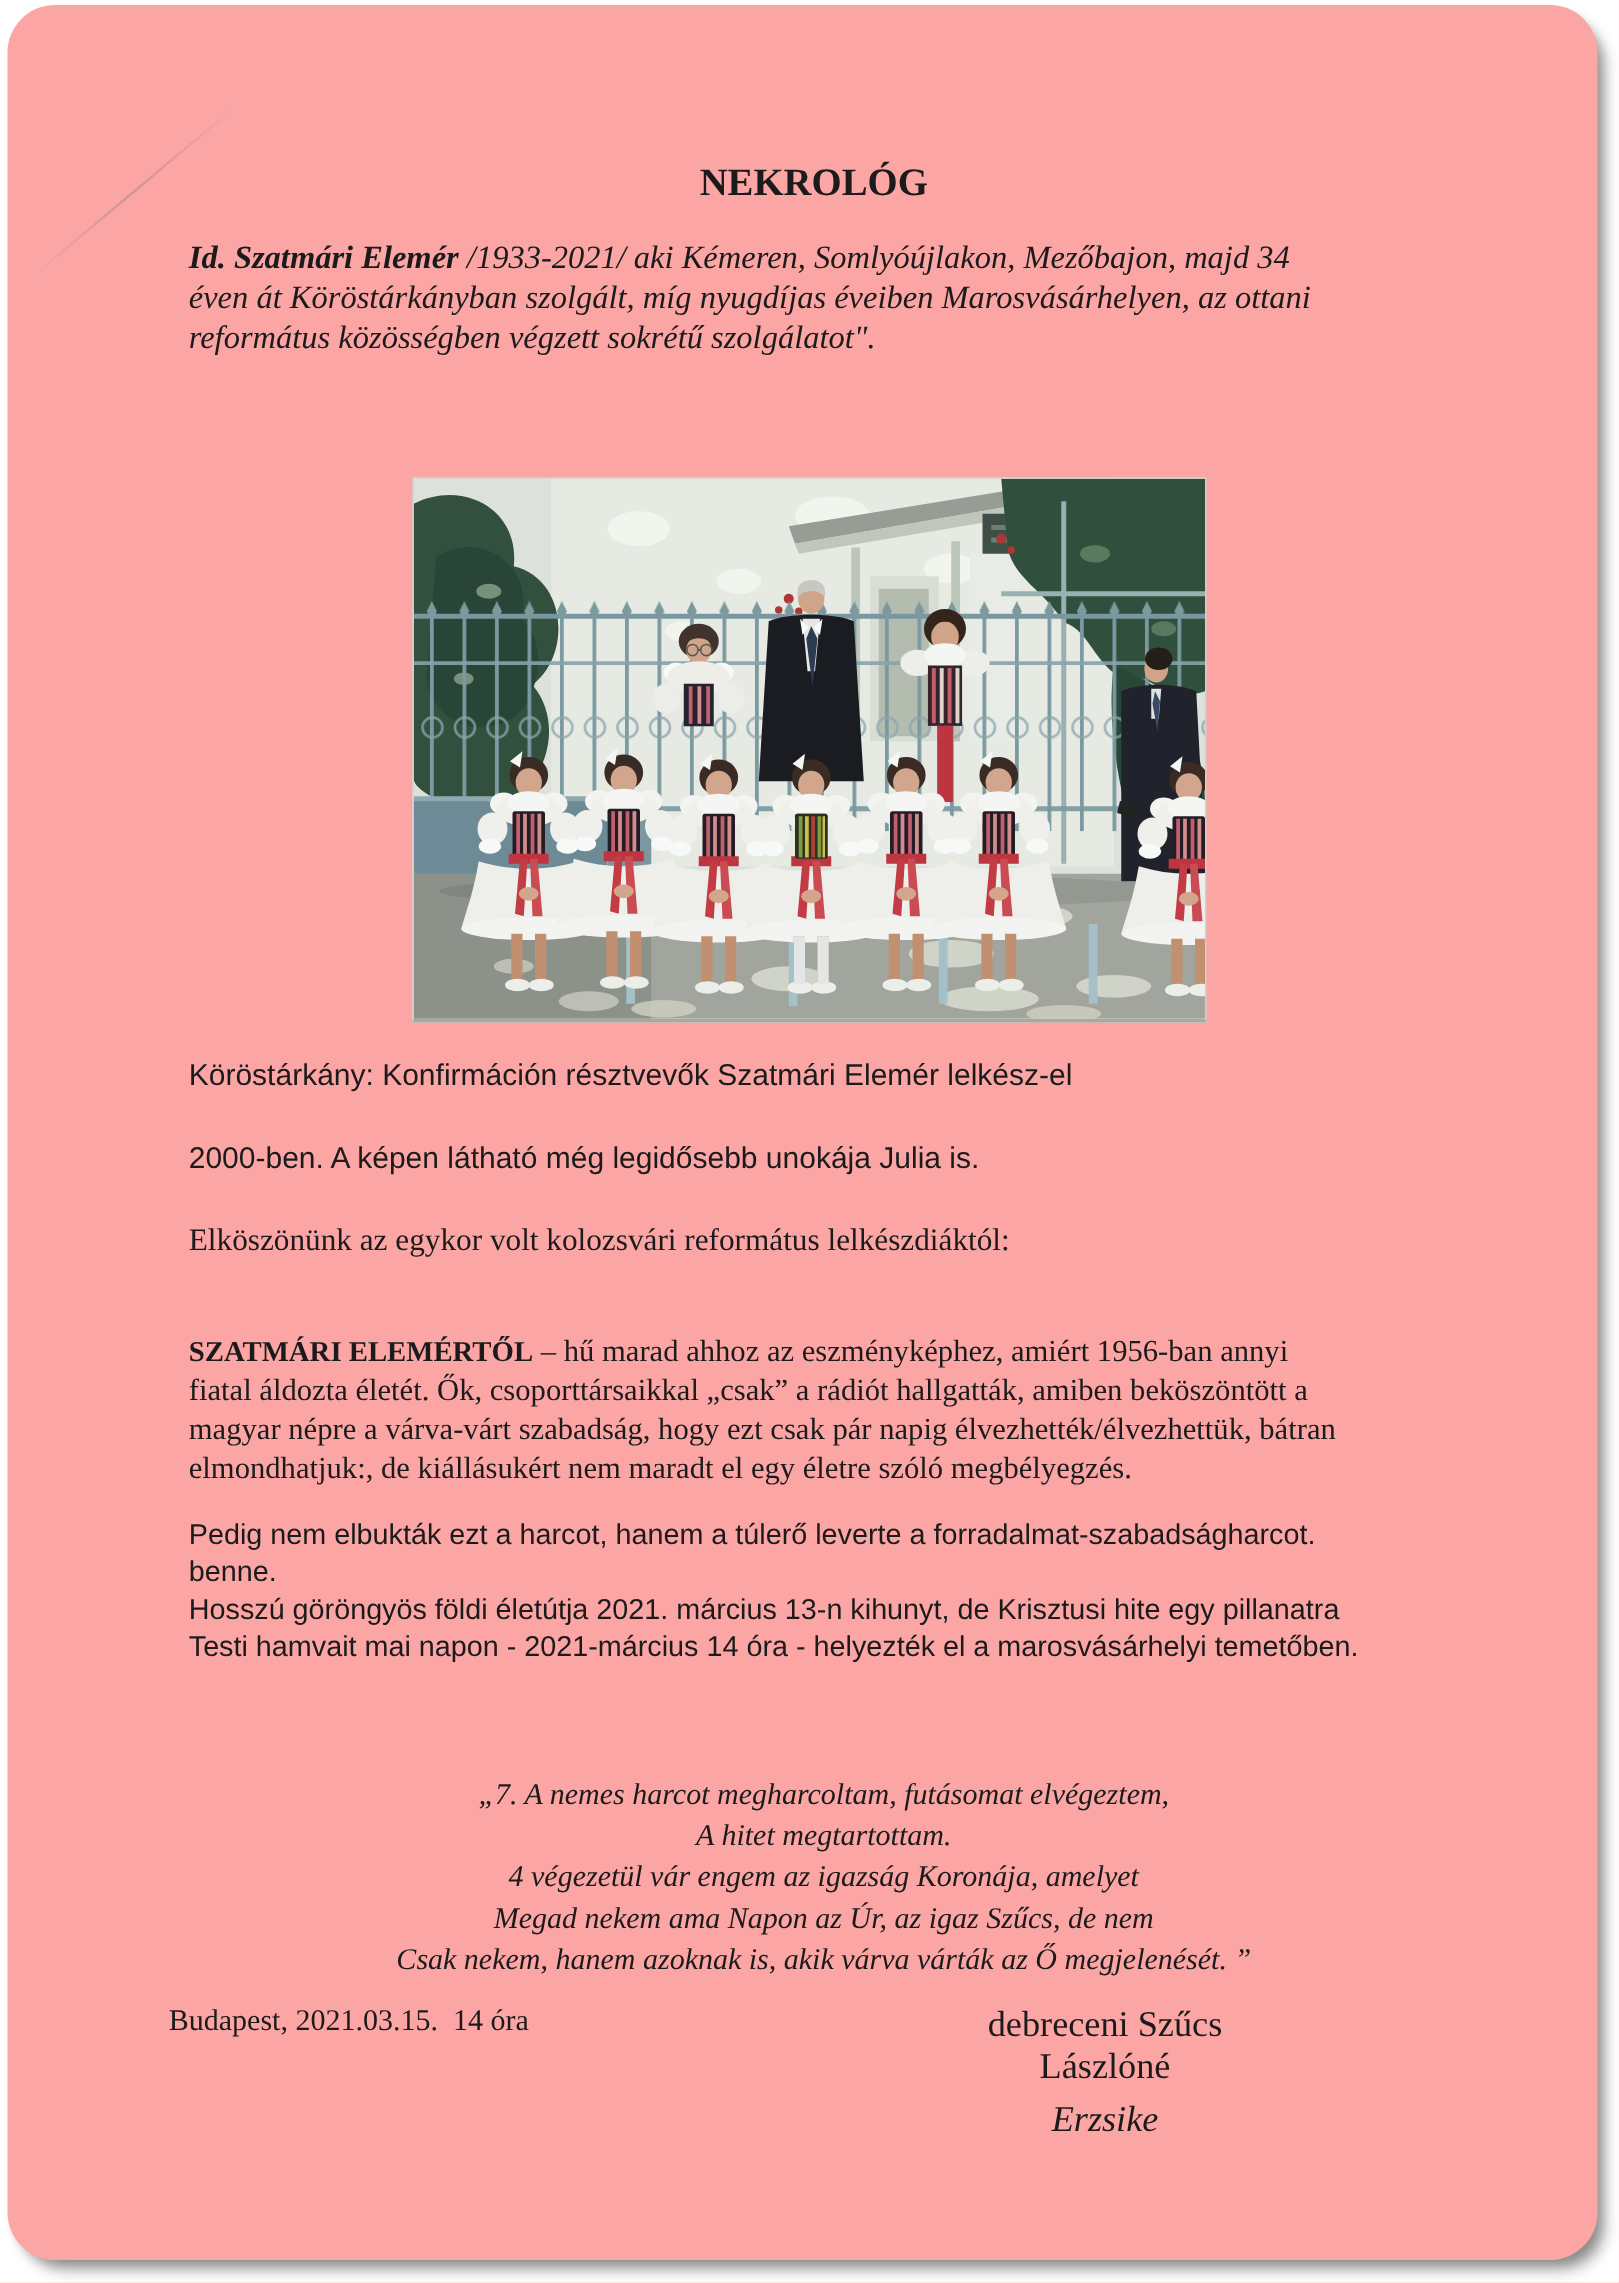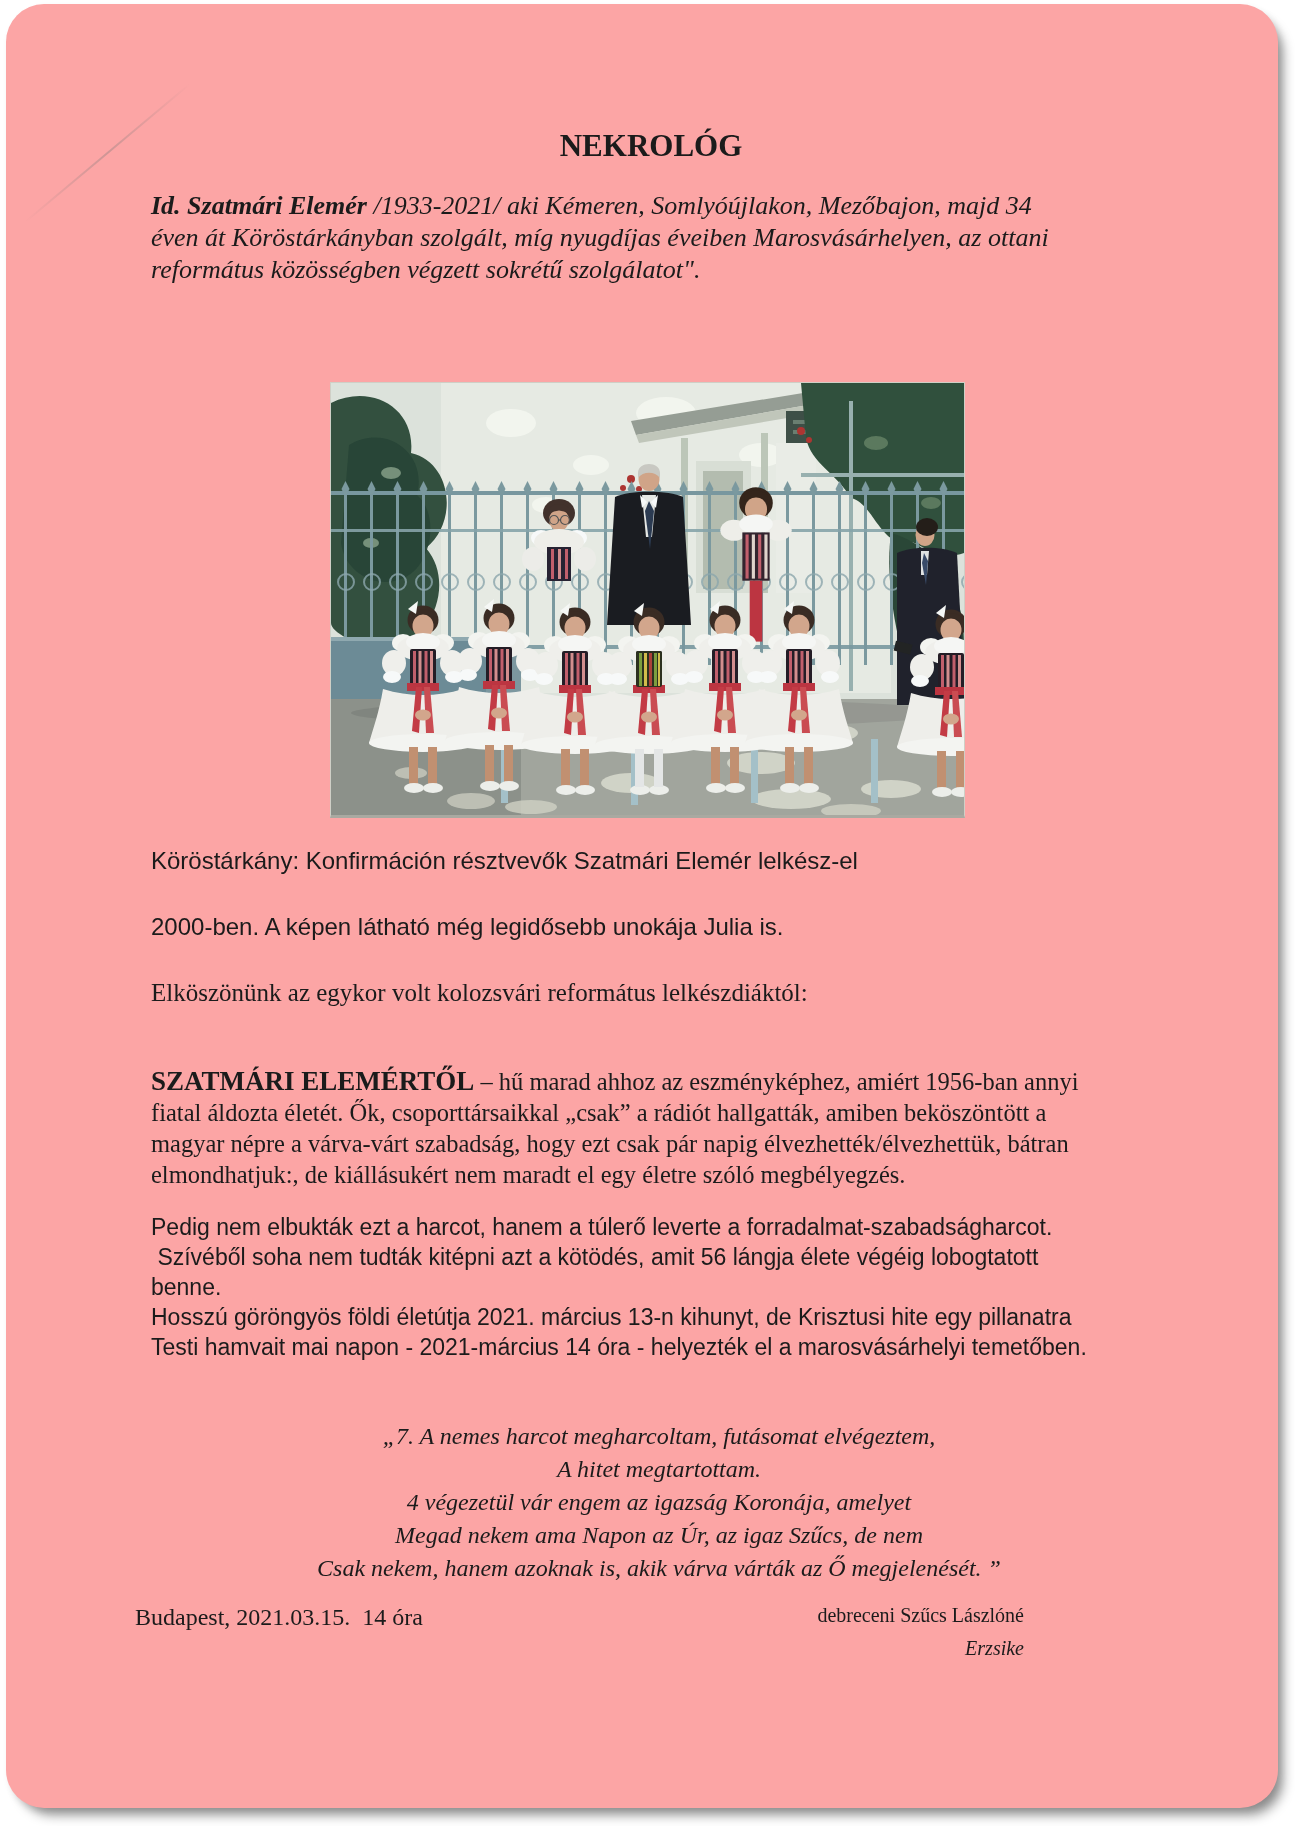--- a/index.html
+++ b/index.html
@@ -13,25 +13,25 @@
         transform:rotate(-40deg);transform-origin:center;}
   .col{position:absolute;left:129px;width:1032px;}
   .line{white-space:pre;margin-left:16px;}
   .title{top:124px;text-align:center;font-weight:bold;font-size:31px;}
   .intro{top:186px;font-style:italic;font-size:26px;line-height:32px;}
   .intro b{font-weight:bold;}
   .caption1{top:843px;font-family:"Liberation Sans","DejaVu Sans",sans-serif;font-size:24px;}
   .caption2{top:909px;font-family:"Liberation Sans","DejaVu Sans",sans-serif;font-size:24px;}
   .farewell{top:975px;font-size:25px;}
   .memorial{top:1062px;font-size:24.5px;line-height:31px;}
-  .memorial b{font-weight:bold;font-size:27px;}
+  .memorial b{font-weight:bold;font-size:23px;}
   .bodyblock{top:1208px;font-family:"Liberation Sans","DejaVu Sans",sans-serif;font-size:23px;line-height:30px;}
   .quote{top:1416px;font-style:italic;font-size:24px;line-height:33px;text-align:center;}
   .footer-left{top:1600px;font-size:24px;white-space:pre;}
-  .footer-right{position:absolute;left:738px;top:1600px;width:280px;text-align:right;font-size:20px;}
+  .footer-right{position:absolute;left:738px;top:1600px;width:280px;text-align:center;font-size:29px;}
   .footer-right .sub{font-style:italic;margin-top:10px;}
   .photo{position:absolute;left:324px;top:378px;width:633px;height:432px;
          border:1px solid #cfcfc6;border-bottom:3px solid #a9a9a1;background:#e3e8e0;}
   .photo svg{display:block;width:100%;height:100%;}
 </style>
 </head>
 <body>
 
 <div class="page">
   <div class="corner-line"></div>
@@ -232,21 +232,20 @@
 
   <div class="col memorial">
     <div class="line"><b>SZATMÁRI ELEMÉRTŐL</b><span> – hű marad ahhoz az eszményképhez, amiért 1956-ban annyi</span></div>
     <div class="line">fiatal áldozta életét. Ők, csoporttársaikkal „csak” a rádiót hallgatták, amiben beköszöntött a</div>
     <div class="line">magyar népre a várva-várt szabadság, hogy ezt csak pár napig élvezhették/élvezhettük, bátran</div>
     <div class="line">elmondhatjuk:, de kiállásukért nem maradt el egy életre szóló megbélyegzés.</div>
   </div>
 
   <div class="col bodyblock">
     <div class="line">Pedig nem elbukták ezt a harcot, hanem a túlerő leverte a forradalmat-szabadságharcot.</div>
-    <div class="line"> Szívéből soha nem tudták kitépni azt a kötödés, amit 56 lángja élete végéig lobogtatott</div>
     <div class="line">benne.</div>
     <div class="line">Hosszú göröngyös földi életútja 2021. március 13-n kihunyt, de Krisztusi hite egy pillanatra</div>
     <div class="line">Testi hamvait mai napon - 2021-március 14 óra - helyezték el a marosvásárhelyi temetőben.</div>
   </div>
 
   <div class="col quote">
     <div class="line">„7. A nemes harcot megharcoltam, futásomat elvégeztem,</div>
     <div class="line">A hitet megtartottam.</div>
     <div class="line">4 végezetül vár engem az igazság Koronája, amelyet</div>
     <div class="line">Megad nekem ama Napon az Úr, az igaz Szűcs, de nem</div>

